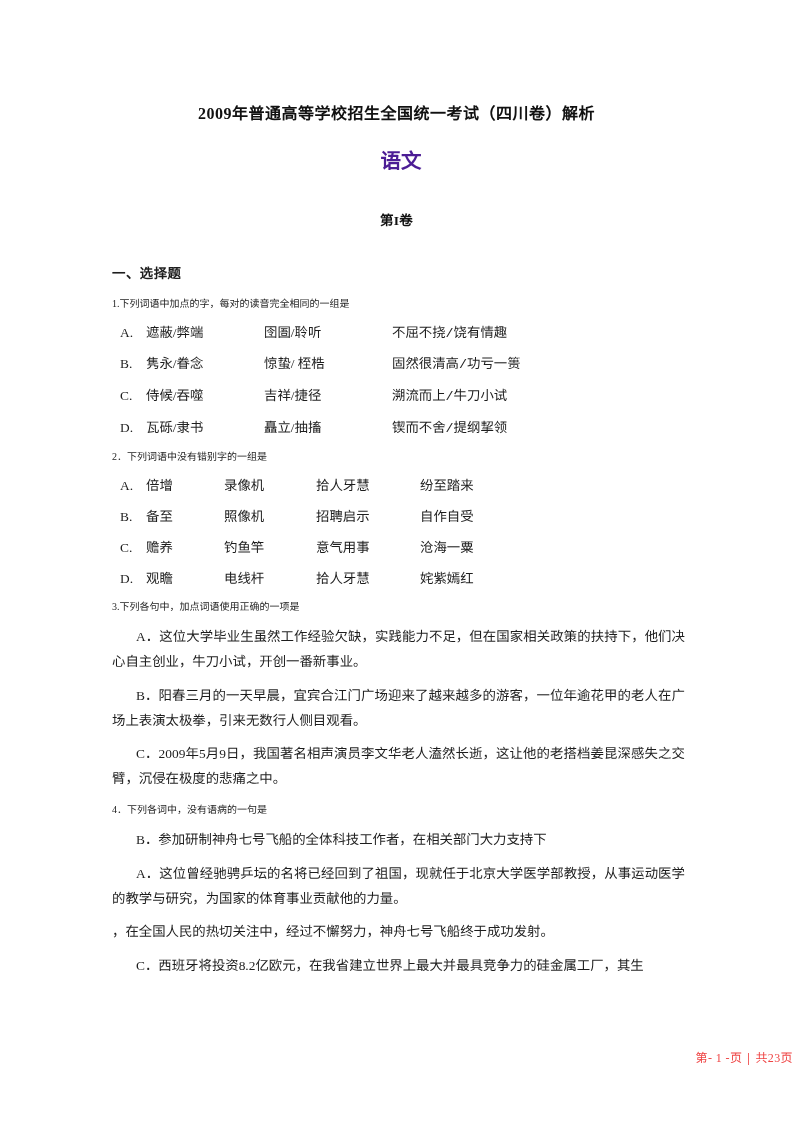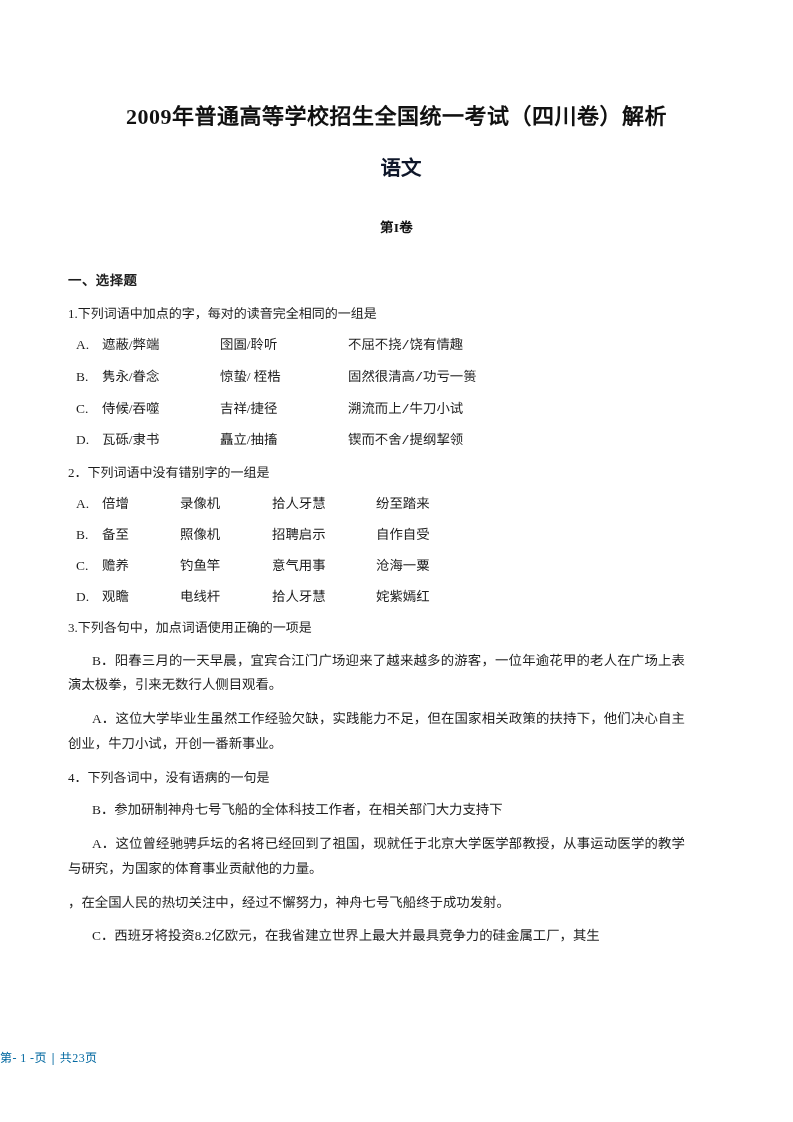--- a/index.html
+++ b/index.html
@@ -20,73 +20,73 @@
   .page {
     position: absolute;
     inset: 0;
     background: #fff;
     padding: 0;
   }
 
   
   .doc-title {
     text-align: center;
-    font-size: 22px;
+    font-size: 16px;
     font-weight: 700;
     letter-spacing: 0.5px;
     margin: 0;
     padding-top: 104px;
     line-height: 1.2;
     color: #111;
   }
   .doc-subtitle {
     text-align: center;
     font-size: 20.5px;
     font-weight: 700;
     margin: 0;
     padding-top: 26px;
     line-height: 1.2;
-    color: #0f172a;
+    color: #4c1d95;
     padding-left: 9px;
   }
   .paper-part {
     text-align: center;
     font-size: 13.5px;
     font-weight: 700;
     margin: 11px;
     padding-top: 24px;
     color: #111;
     letter-spacing: 0.3px;
   }
 
   
   .content {
     margin: 0;
-    padding: 18px 108px 0 68px;
+    padding: 18px 108px 0 112px;
     font-size: 13.4px;
     line-height: 1.78;
     text-align: justify;
     color: #1d1d1d;
   }
 
   .section-heading {
     margin: 0;
     padding-top: 4px;
     font-size: 13.4px;
     font-weight: 700;
     letter-spacing: 0.5px;
   }
 
   .question {
     margin: 0;
     padding-top: 9px;
   }
   .question-stem {
     margin: 0;
-    font-size: 13px;
+    font-size: 10px;
     line-height: 1.8;
   }
 
   
   .option-cols {
     display: flex;
     align-items: baseline;
     padding-top: 9px;
     font-size: 13.4px;
     line-height: 1.62;
@@ -120,23 +120,23 @@
   .option-para.no-indent {
     text-indent: 0;
   }
 
   
   .page-footer {
     position: absolute;
     left: 0;
     right: 0;
     bottom: 56px;
-    text-align: left;
+    text-align: right;
     font-size: 12px;
-    color: #0369a1;
+    color: #ef4444;
     letter-spacing: 0.4px;
   }
   .page-footer .sep {
     padding: 0 5px;
     font-weight: 700;
   }
 </style>
 </head>
 <body>
 
@@ -216,24 +216,25 @@
         <span class="col-a">观瞻</span>
         <span class="col-b">电线杆</span>
         <span class="col-c">拾人牙慧</span>
         <span class="col-d">姹紫嫣红</span>
       </div>
     </div>
 
     <div class="question q3">
       <p class="question-stem">3.下列各句中，加点词语使用正确的一项是</p>
 
+      <p class="option-para">A．这位大学毕业生虽然工作经验欠缺，实践能力不足，但在国家相关政策的扶持下，他们决心自主创业，牛刀小试，开创一番新事业。</p>
+
       <p class="option-para">B．阳春三月的一天早晨，宜宾合江门广场迎来了越来越多的游客，一位年逾花甲的老人在广场上表演太极拳，引来无数行人侧目观看。</p>
 
-      <p class="option-para">A．这位大学毕业生虽然工作经验欠缺，实践能力不足，但在国家相关政策的扶持下，他们决心自主创业，牛刀小试，开创一番新事业。</p>
-
+      <p class="option-para">C．2009年5月9日，我国著名相声演员李文华老人溘然长逝，这让他的老搭档姜昆深感失之交臂，沉侵在极度的悲痛之中。</p>
 
     </div>
 
     <div class="question q4">
       <p class="question-stem">4．下列各词中，没有语病的一句是</p>
 
       <p class="option-para">B．参加研制神舟七号飞船的全体科技工作者，在相关部门大力支持下</p>
 
       <p class="option-para">A．这位曾经驰骋乒坛的名将已经回到了祖国，现就任于北京大学医学部教授，从事运动医学的教学与研究，为国家的体育事业贡献他的力量。</p>
 

